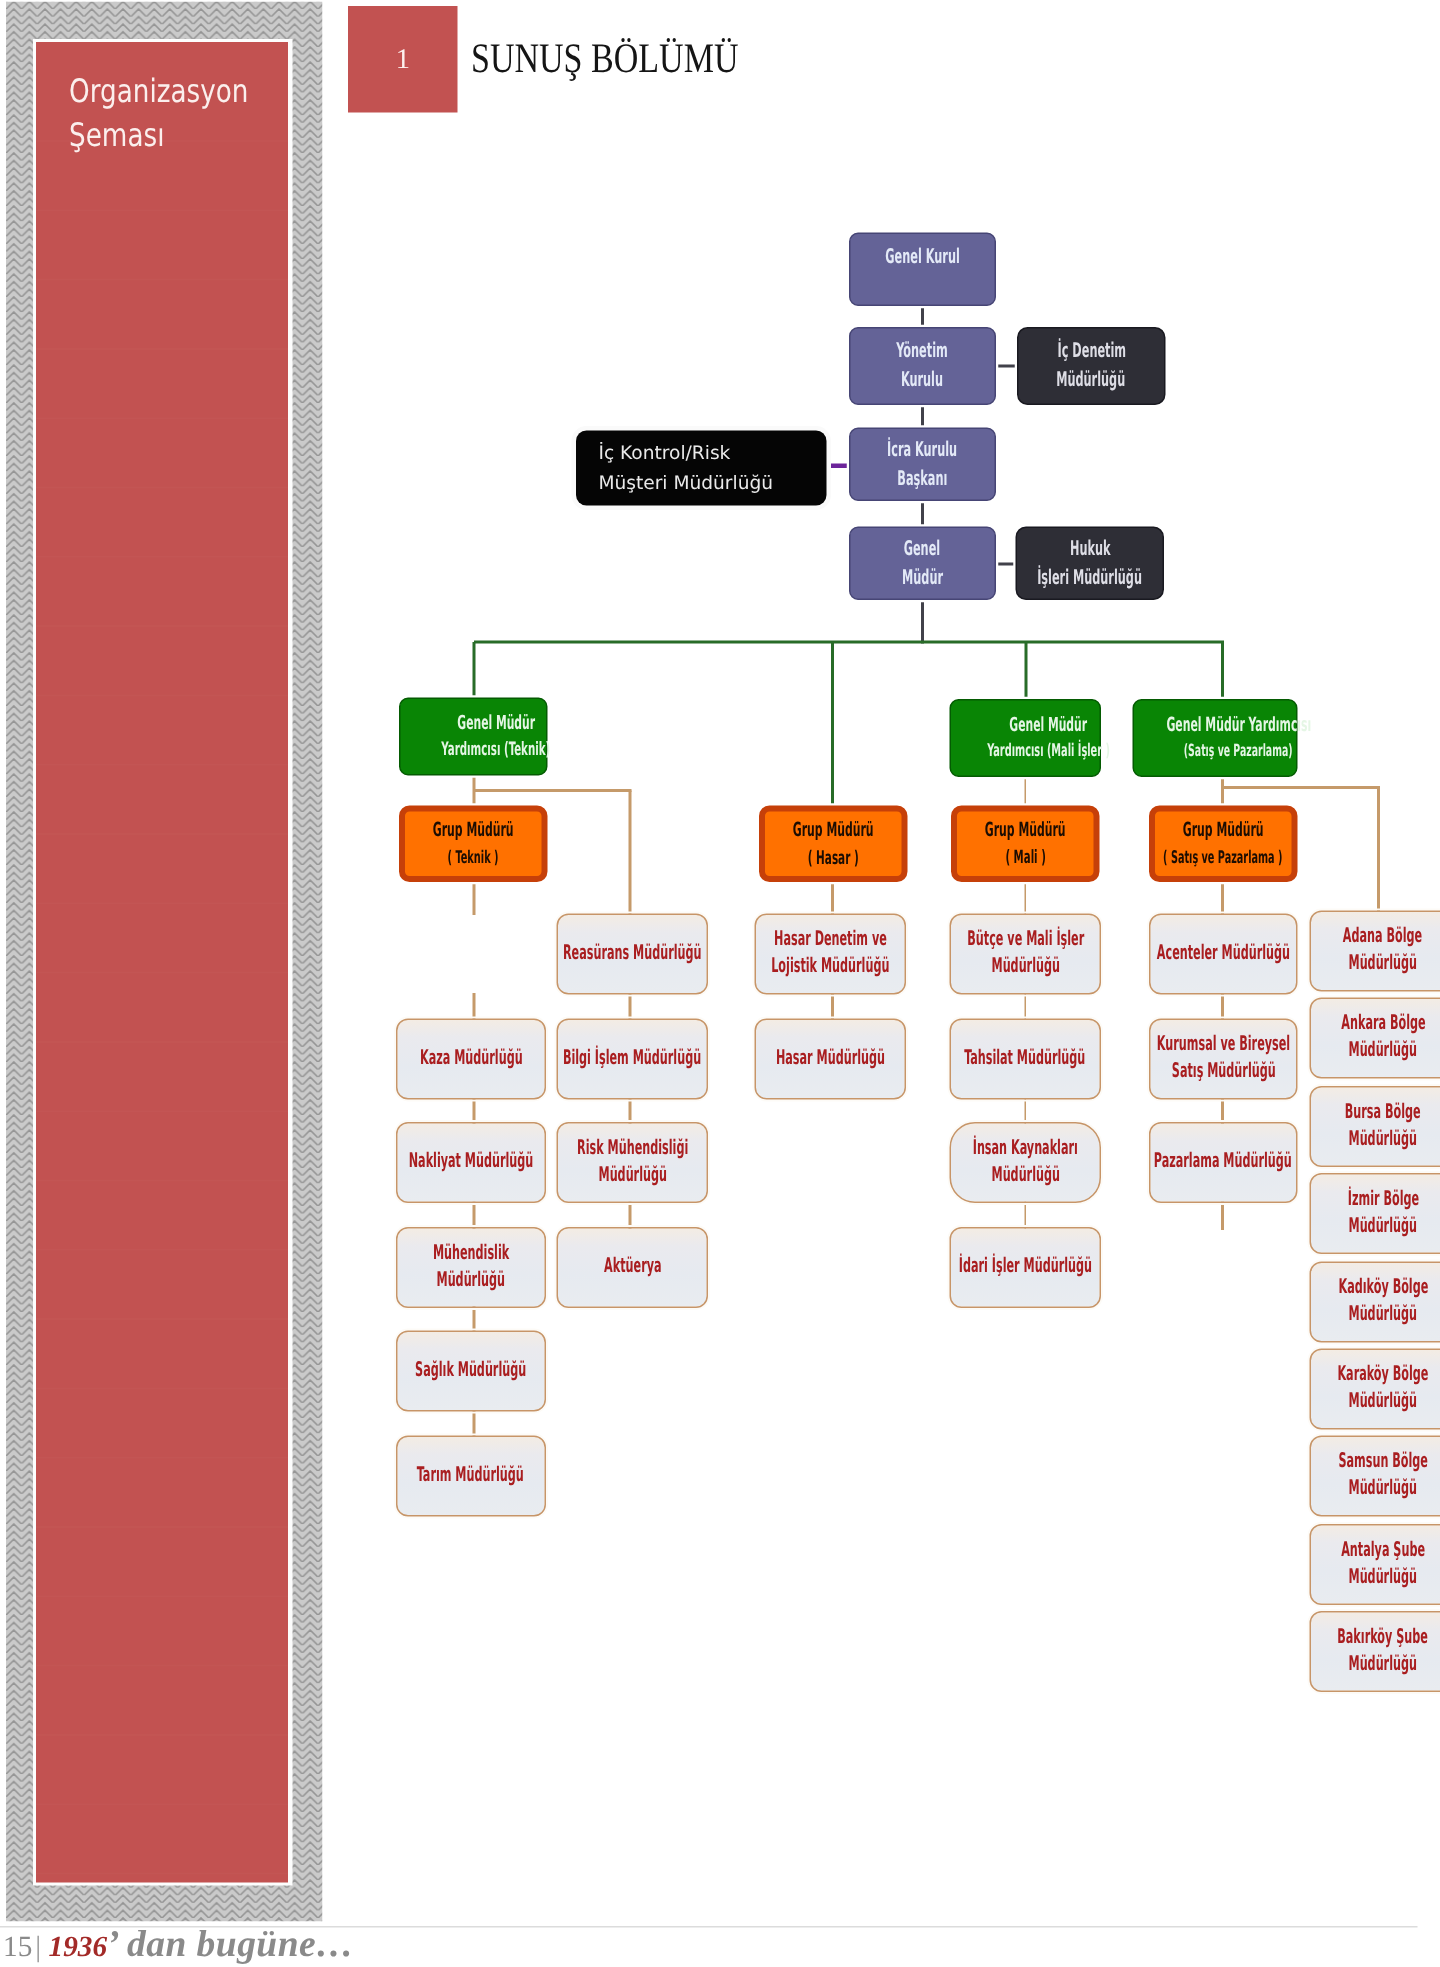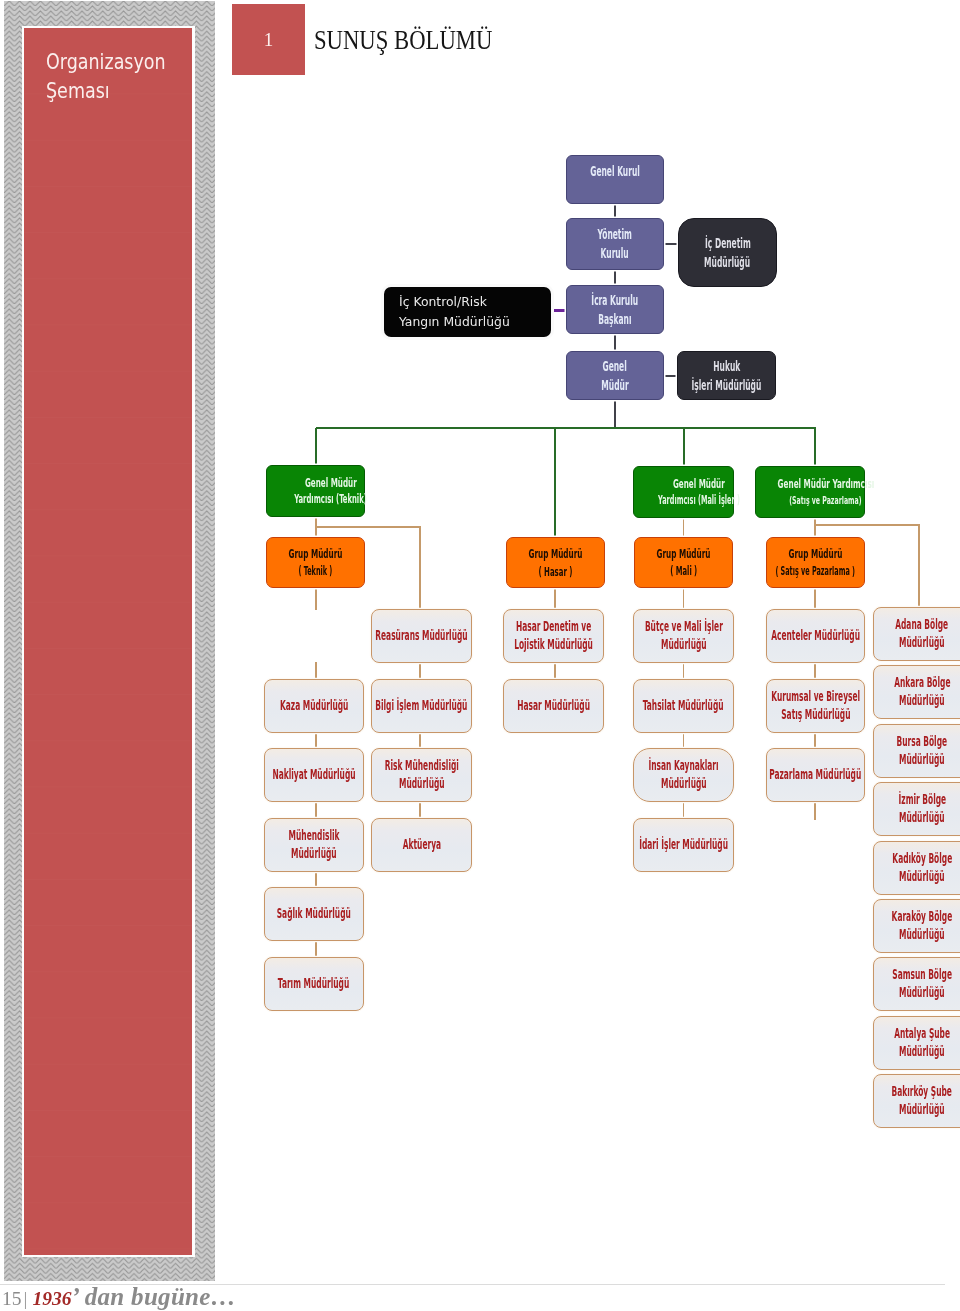--- a/index.html
+++ b/index.html
@@ -58,21 +58,21 @@
       box-shadow:0 0 0 1.5px #ffffff;}
   .s-black{background:#050505;border-radius:7px;
       color:#eaeaea;font-size:12.4px;line-height:20px;font-weight:normal;
       font-family:"DejaVu Sans",sans-serif;font-stretch:normal;
       align-items:flex-start;padding-left:15px;text-align:left;
       box-shadow:0 0 0 3px #fafafa;}
   .s-black .ln{transform:none;}
   .s-green{background:#0c8409;border:1px solid #065a04;border-radius:6px;
       color:#e5f6e5;font-size:13px;line-height:17.5px;
       box-shadow:0 0 0 1.5px #ffffff;padding-left:31px;}
-  .s-orange{background:#fc7204;border:1px solid #c2410c;border-radius:7px;
+  .s-orange{background:#fc7204;border:4px solid #c2410c;border-radius:7px;
       color:#1b0d03;font-size:13px;line-height:17.5px;
       box-shadow:0 0 0 1.5px #ffffff;}
   .s-light{background:linear-gradient(180deg,#f3ece4 0%,#eaeaee 22%,#e6eaf0 60%,#e9ecf0 100%);
       border:1.4px solid #c5956a;border-radius:8px;
       color:#a51f21;font-size:13.4px;line-height:18.1px;
       box-shadow:0 0 0 1.3px #fdfbf7;}
 </style>
 </head>
 <body>
 
@@ -169,31 +169,31 @@
       <div class="conn" style="background: rgb(196, 154, 108); left: 794.2px; top: 662px; width: 1.6px; height: 19px;"></div>
       <div class="conn" style="background: rgb(196, 154, 108); left: 794.2px; top: 731px; width: 1.6px; height: 19px;"></div>
       <div class="conn" style="background: rgb(196, 154, 108); left: 794.2px; top: 801px; width: 1.6px; height: 19px;"></div>
       <div class="node s-purple" style="left: 546px; top: 155px; width: 98px; height: 49px; padding-bottom: 17px;">
         <span class="ln">Genel Kurul</span>
       </div>
       <div class="node s-purple" style="left: 546px; top: 218px; width: 98px; height: 52px;">
         <span class="ln">Yönetim</span>
         <span class="ln">Kurulu</span>
       </div>
-      <div class="node s-dark" style="left: 658px; top: 218px; width: 99px; height: 69px; border-radius: 16px;">
+      <div class="node s-dark" style="left: 658px; top: 218px; width: 99px; height: 52px;">
         <span class="ln">İç Denetim</span>
         <span class="ln">Müdürlüğü</span>
       </div>
       <div class="node s-purple" style="left: 546px; top: 285px; width: 98px; height: 49px;">
         <span class="ln">İcra Kurulu</span>
         <span class="ln">Başkanı</span>
       </div>
       <div class="node s-black" style="left: 364px; top: 287px; width: 167px; height: 50px;">
         <span class="ln">İç Kontrol/Risk</span>
-        <span class="ln">Yangın Müdürlüğü</span>
+        <span class="ln">Müşteri Müdürlüğü</span>
       </div>
       <div class="node s-purple" style="left: 546px; top: 351px; width: 98px; height: 49px;">
         <span class="ln">Genel</span>
         <span class="ln">Müdür</span>
       </div>
       <div class="node s-dark" style="left: 657px; top: 351px; width: 99px; height: 49px;">
         <span class="ln">Hukuk</span>
         <span class="ln">İşleri Müdürlüğü</span>
       </div>
       <div class="node s-green" style="left: 246px; top: 465px; width: 99px; height: 52px;">

